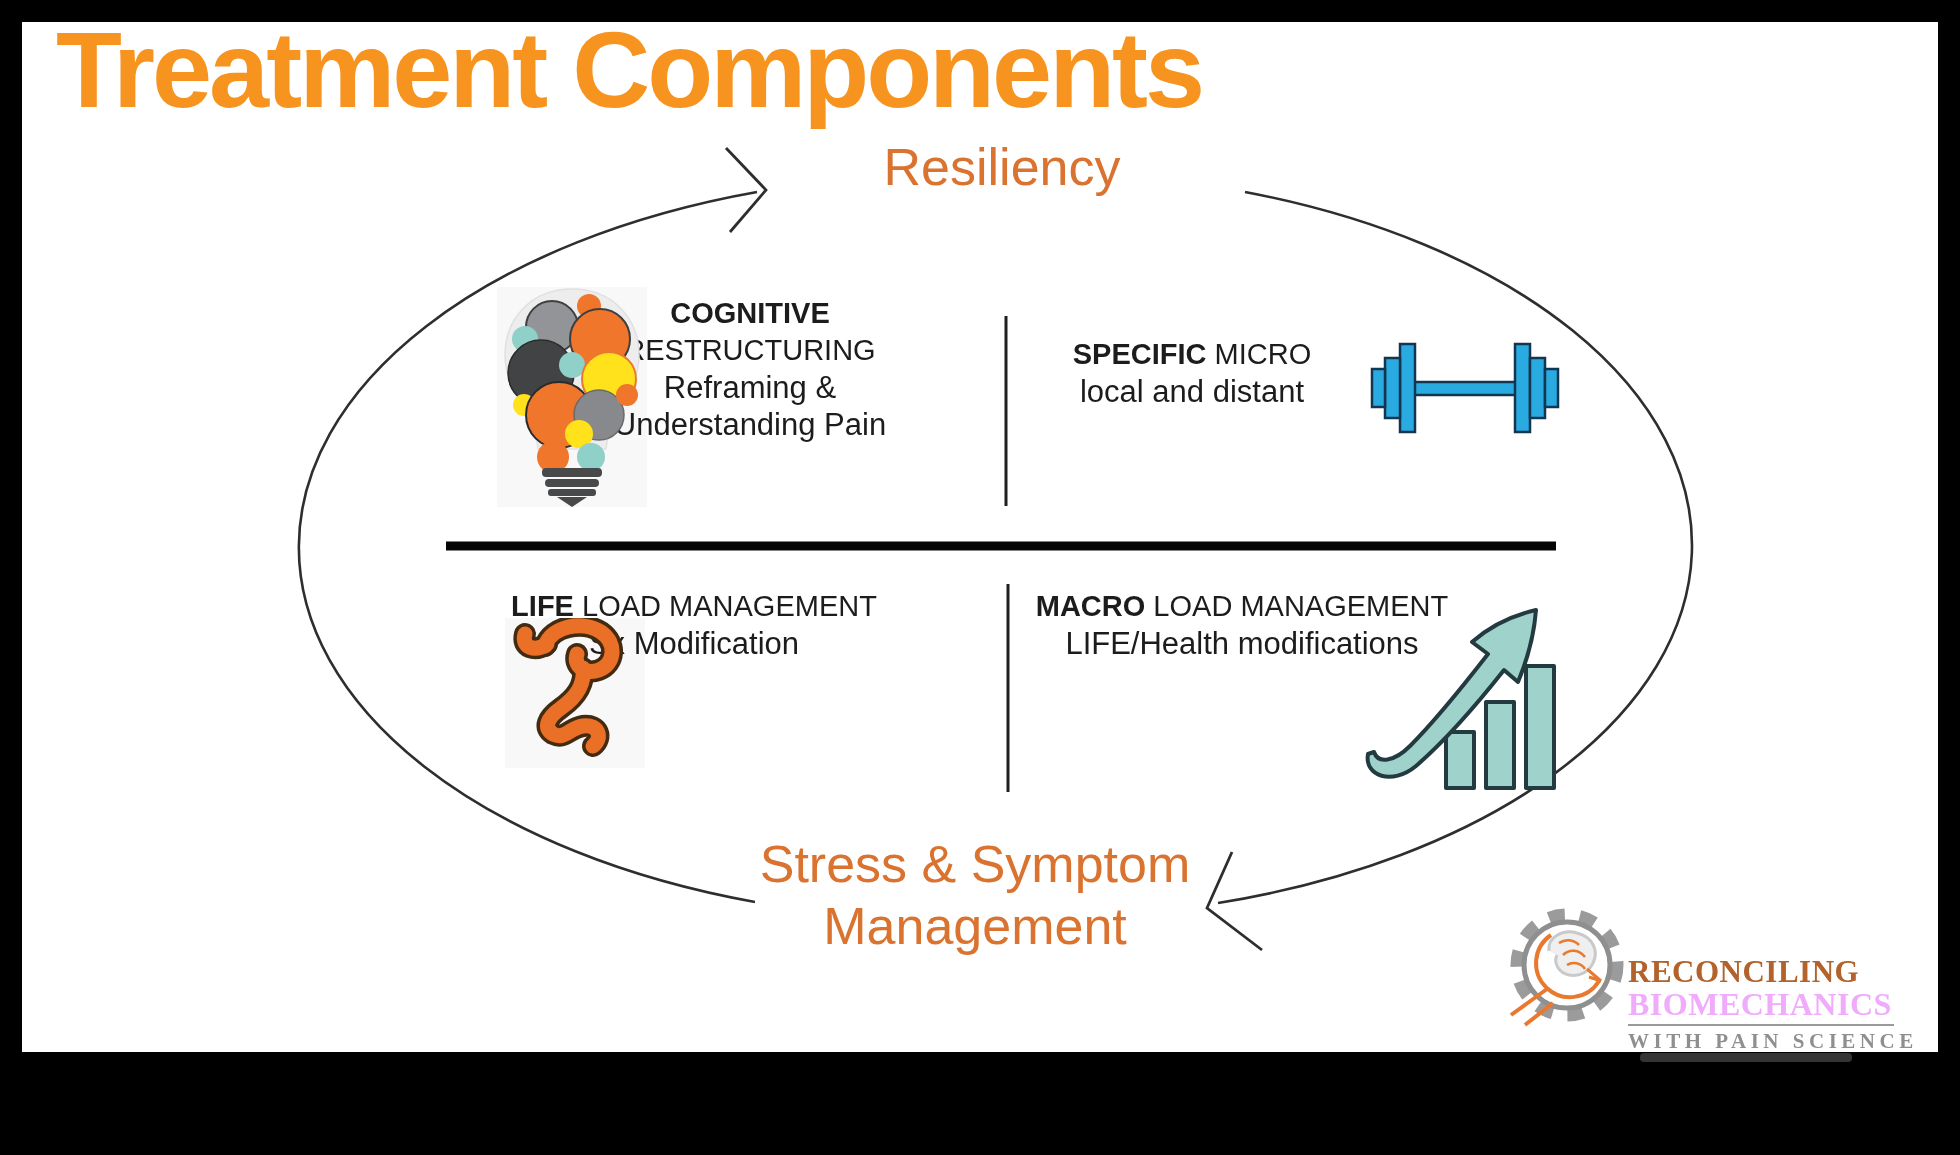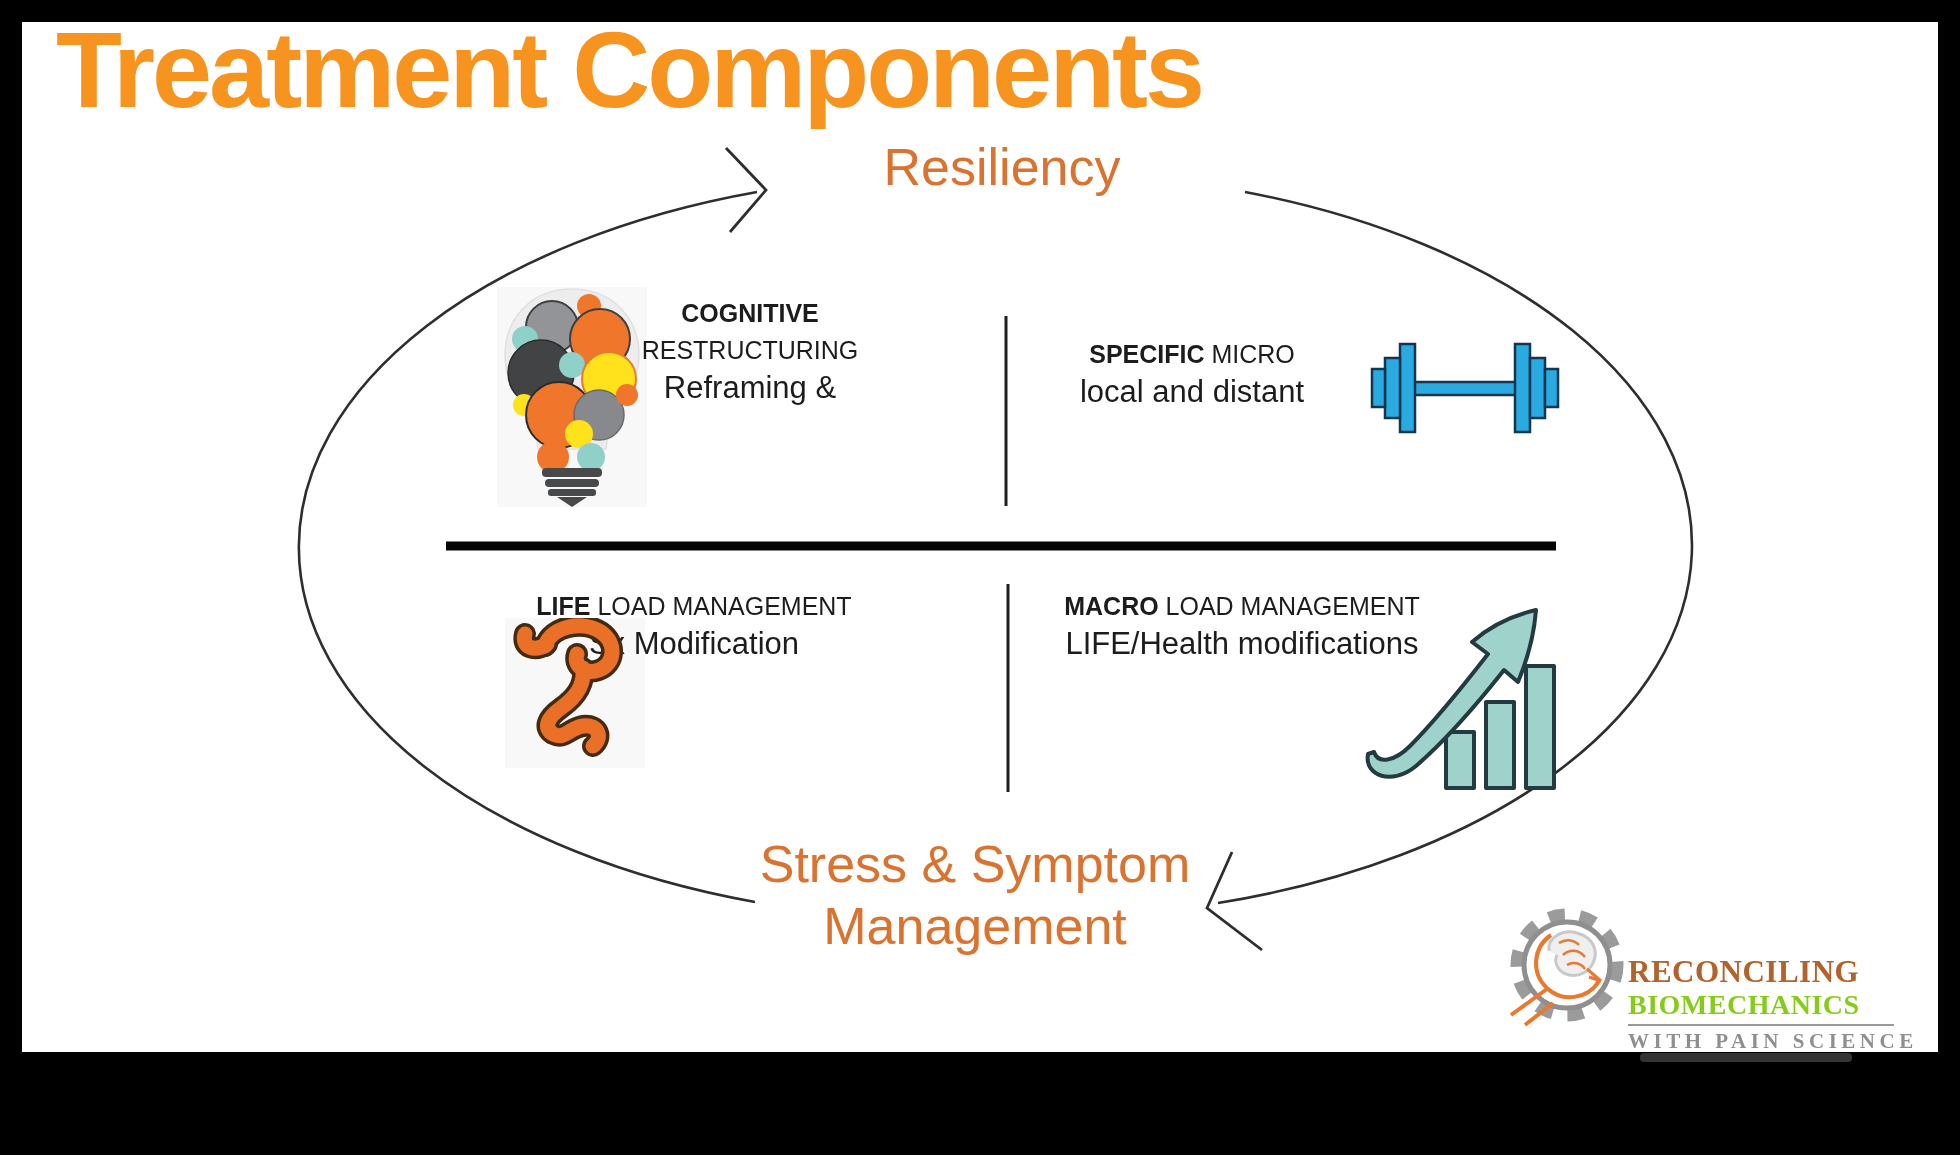--- a/index.html
+++ b/index.html
@@ -12,33 +12,33 @@
   .title{
     left:56px;top:16px;font-size:108px;font-weight:700;letter-spacing:-3px;
     color:#F79420;line-height:1;white-space:nowrap;
   }
   .cycle-label{
     width:460px;text-align:center;color:#D9732F;font-size:52px;line-height:62px;font-weight:400;
   }
   .top-label{left:772px;top:136px;}
   .bottom-label{left:745px;top:833px;}
   .quad{text-align:center;color:#1c1c1c;}
-  .qline{font-size:25px;line-height:37px;}
+  .qline{font-size:29px;line-height:37px;}
   .qsub{font-size:31px;line-height:37px;}
   .b{font-weight:700;}
   .q-cognitive{left:550px;top:295px;width:400px;}
   .q-specific{left:992px;top:336px;width:400px;}
   .q-micro{left:444px;top:588px;width:500px;}
   .q-macro{left:992px;top:588px;width:500px;}
   .icon-box{background:rgba(0,0,0,0.028);}
   svg{display:block;}
   .overlay{position:absolute;left:0;top:0;pointer-events:none;}
   .logo-text{left:1628px;top:920px;width:290px;font-family:"Liberation Serif",serif;}
   .logo-l1{font-size:31px;line-height:32px;font-weight:700;color:#B2622A;letter-spacing:0.5px;margin-top:36px;}
-  .logo-l2{font-size:28px;line-height:33px;font-weight:700;color:#84cc16;letter-spacing:0.5px;}
+  .logo-l2{font-size:32px;line-height:33px;font-weight:700;color:#f0abfc;letter-spacing:0.5px;}
   .logo-rule{width:266px;height:2px;background:#9a9a9a;margin:3px 0 4px 0;}
   .logo-l3{font-size:21px;line-height:22px;font-weight:700;color:#8f8f8f;letter-spacing:4.5px;}
   .scrub{left:1640px;top:1053px;width:212px;height:9px;background:#343434;border-radius:4px;}
 </style>
 </head>
 <body>
 
 <div class="slide"></div>
 
 <div class="abs title">Treatment Components</div>
@@ -58,20 +58,21 @@
 </div>
 <div class="abs cycle-label bottom-label">
   <div>Stress &amp; Symptom</div>
   <div>Management</div>
 </div>
 
 <div class="abs quad q-cognitive">
   <div class="qline b">COGNITIVE</div>
   <div class="qline">RESTRUCTURING</div>
   <div class="qsub">Reframing &amp;</div>
+  <div class="qsub">Understanding Pain</div>
 </div>
 
 <div class="abs quad q-specific">
   <div class="qline"><span class="b">SPECIFIC</span><span> MICRO</span></div>
   <div class="qsub">local and distant</div>
 </div>
 
 <div class="abs quad q-micro">
   <div class="qline"><span class="b">LIFE</span><span> LOAD MANAGEMENT</span></div>
   <div class="qsub">Sx Modification</div>

